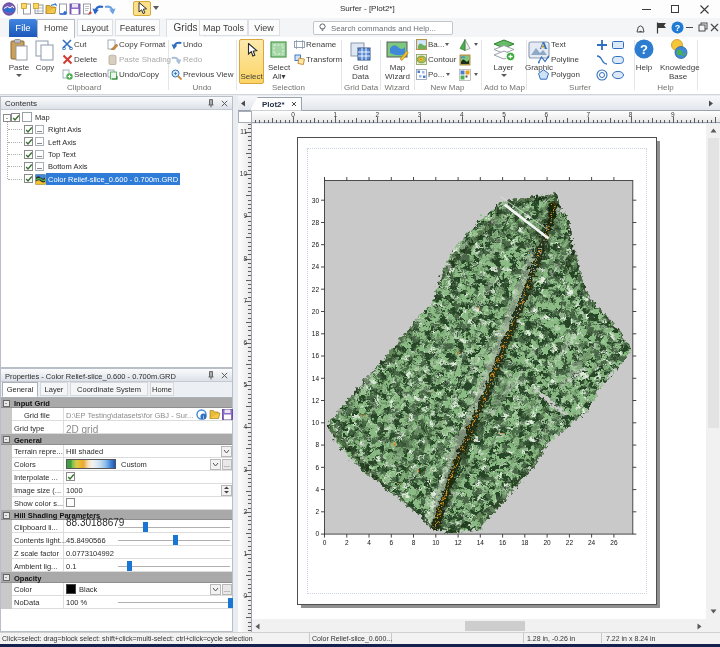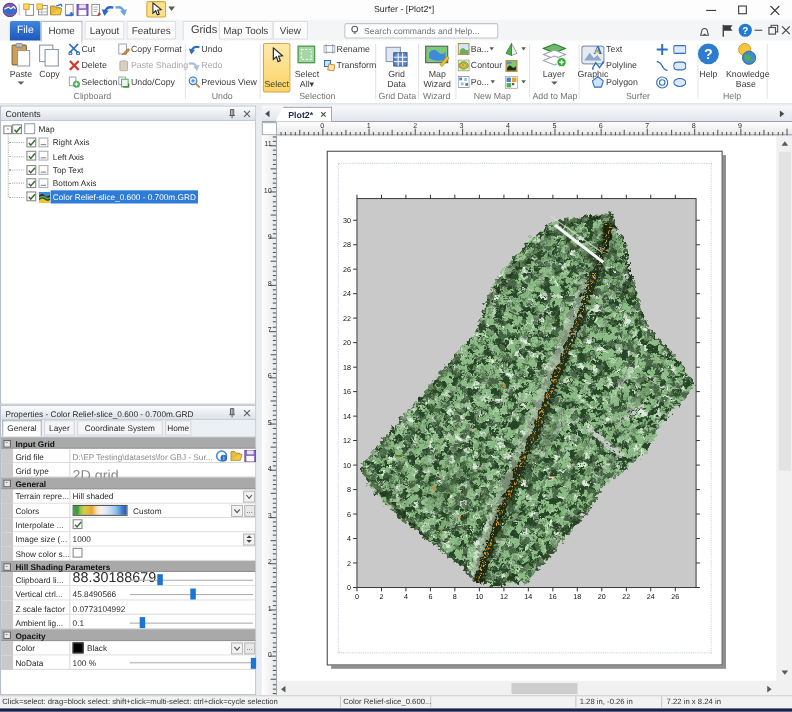--- a/index.html
+++ b/index.html
@@ -395,41 +395,41 @@
 <div class="ab" style="left:40px;top:382px;width:28px;background:#f4f5f7;border:1px solid #d5d8dd;height:14px;font-size:7.5px;color:#2b2b2b;text-align:center;line-height:13px;white-space:nowrap">Layer</div>
 <div class="ab" style="left:70px;top:382px;width:78px;background:#f4f5f7;border:1px solid #d5d8dd;height:14px;font-size:7.5px;color:#2b2b2b;text-align:center;line-height:13px;white-space:nowrap">Coordinate System</div>
 <div class="ab" style="left:150px;top:382px;width:24px;background:#f4f5f7;border:1px solid #d5d8dd;height:14px;font-size:7.5px;color:#2b2b2b;text-align:center;line-height:13px;white-space:nowrap">Home</div>
 <div class="ab" style="left:1px;top:396.5px;width:231px;height:1px;background:#aab0b8"></div>
 <div class="ab" style="left:1px;top:397.5px;width:231px;height:10.5px;background:#a9a9a9;border-bottom:1px solid #8f8f8f"></div>
     <div class="ab" style="left:2.5px;top:399.5px;width:7px;height:7px;background:#e8e8e8;border:1px solid #666;font-size:6px;line-height:5px;text-align:center;color:#222">-</div>
     <div class="ab" style="left:14px;top:399.0px;font-size:7.5px;font-weight:bold;color:#111;white-space:nowrap">Input Grid</div>
 <div class="ab" style="left:1px;top:408.0px;width:11px;height:13px;background:#c9c9c9"></div>
     <div class="ab" style="left:12px;top:408.0px;width:220px;height:13px;background:#fff;border-bottom:1px solid #dcdcdc"></div>
     <div class="ab" style="left:63px;top:408.0px;width:1px;height:13px;background:#dcdcdc"></div>
-    <div class="ab" style="left:14px;top:410.5px;font-size:7.5px;color:#2b2b2b;white-space:nowrap">Grid file</div>
+    <div class="ab" style="left:24px;top:410.5px;font-size:7.5px;color:#2b2b2b;white-space:nowrap">Grid file</div>
     <div class="ab" style="left:66px;top:410.5px;font-size:7.5px;color:#8c8c8c;white-space:nowrap">D:\EP Testing\datasets\for GBJ - Sur...</div>
     <svg class="ab" style="left:196px;top:409.0px" width="11" height="11" viewBox="0 0 11 11">
       <circle cx="5.5" cy="5.5" r="4.5" fill="none" stroke="#3f89d8" stroke-width="1.4"></circle>
       <circle cx="7.5" cy="7.5" r="3" fill="#2f6fbf"></circle>
       <text x="7.5" y="9.6" font-size="5.5" fill="#fff" text-anchor="middle" font-family="Liberation Sans">i</text>
     </svg>
     <svg class="ab" style="left:209px;top:409.0px" width="12" height="11" viewBox="0 0 12 11">
       <path d="M1 9.5 L2.5 4 L11 4 L9.5 9.5 Z" fill="#f5c846" stroke="#a8821e" stroke-width="0.7"></path>
       <path d="M1 9.5 L1 1.5 L4.5 1.5 L5.5 3 L9 3 L9 4" fill="#e8b93a" stroke="#a8821e" stroke-width="0.7"></path>
     </svg>
     <svg class="ab" style="left:222px;top:409.0px" width="11" height="11" viewBox="0 0 11 11">
       <rect x="0.5" y="0.5" width="10" height="10" fill="#8d6bc8" stroke="#5a3f96" stroke-width="0.8"></rect>
       <rect x="2.5" y="0.5" width="6" height="3.5" fill="#e8e4f2"></rect>
       <rect x="2" y="5.5" width="7" height="5" fill="#fff"></rect>
     </svg>
 <div class="ab" style="left:1px;top:421.0px;width:11px;height:13px;background:#c9c9c9"></div>
     <div class="ab" style="left:12px;top:421.0px;width:220px;height:13px;background:#fff;border-bottom:1px solid #dcdcdc"></div>
     <div class="ab" style="left:63px;top:421.0px;width:1px;height:13px;background:#dcdcdc"></div>
     <div class="ab" style="left:14px;top:423.5px;font-size:7.5px;color:#2b2b2b;white-space:nowrap">Grid type</div>
-    <div class="ab" style="left:66px;top:423.5px;font-size:13px;color:#8c8c8c;white-space:nowrap">2D grid</div>
+    <div class="ab" style="left:66px;top:423.5px;font-size:10px;color:#8c8c8c;white-space:nowrap">2D grid</div>
 <div class="ab" style="left:1px;top:434.0px;width:231px;height:10.5px;background:#a9a9a9;border-bottom:1px solid #8f8f8f"></div>
     <div class="ab" style="left:2.5px;top:436.0px;width:7px;height:7px;background:#e8e8e8;border:1px solid #666;font-size:6px;line-height:5px;text-align:center;color:#222">-</div>
     <div class="ab" style="left:14px;top:435.5px;font-size:7.5px;font-weight:bold;color:#111;white-space:nowrap">General</div>
 <div class="ab" style="left:1px;top:444.5px;width:11px;height:13px;background:#c9c9c9"></div>
     <div class="ab" style="left:12px;top:444.5px;width:220px;height:13px;background:#fff;border-bottom:1px solid #dcdcdc"></div>
     <div class="ab" style="left:63px;top:444.5px;width:1px;height:13px;background:#dcdcdc"></div>
     <div class="ab" style="left:14px;top:447.0px;font-size:7.5px;color:#2b2b2b;white-space:nowrap">Terrain repre...</div>
     <div class="ab" style="left:66px;top:447.0px;font-size:7.5px;color:#2b2b2b;white-space:nowrap">Hill shaded</div>
     <div class="ab" style="left:221px;top:445.5px;width:11px;height:11px;background:#f2f2f2;border:1px solid #b8b8b8"></div>
     <svg class="ab" style="left:223px;top:448.5px" width="7" height="5" viewBox="0 0 7 5">
@@ -470,27 +470,27 @@
     <div class="ab" style="left:63px;top:496.5px;width:1px;height:13px;background:#dcdcdc"></div>
     <div class="ab" style="left:14px;top:499.0px;font-size:7.5px;color:#2b2b2b;white-space:nowrap">Show color s...</div>
     <div class="ab" style="left:66px;top:498.0px;width:9px;height:9px;background:#fff;border:1px solid #8a8a8a"></div>
 <div class="ab" style="left:1px;top:509.5px;width:231px;height:10.5px;background:#a9a9a9;border-bottom:1px solid #8f8f8f"></div>
     <div class="ab" style="left:2.5px;top:511.5px;width:7px;height:7px;background:#e8e8e8;border:1px solid #666;font-size:6px;line-height:5px;text-align:center;color:#222">-</div>
     <div class="ab" style="left:14px;top:511.0px;font-size:7.5px;font-weight:bold;color:#111;white-space:nowrap">Hill Shading Parameters</div>
 <div class="ab" style="left:1px;top:520.0px;width:11px;height:13px;background:#c9c9c9"></div>
     <div class="ab" style="left:12px;top:520.0px;width:220px;height:13px;background:#fff;border-bottom:1px solid #dcdcdc"></div>
     <div class="ab" style="left:63px;top:520.0px;width:1px;height:13px;background:#dcdcdc"></div>
     <div class="ab" style="left:14px;top:522.5px;font-size:7.5px;color:#2b2b2b;white-space:nowrap">Clipboard li...</div>
-    <div class="ab" style="left:66px;top:517px;font-size:13px;color:#2b2b2b;white-space:nowrap">88.30188679</div>
+    <div class="ab" style="left:66px;top:517px;font-size:10px;color:#2b2b2b;white-space:nowrap">88.30188679</div>
     <div class="ab" style="left:118px;top:526.5px;width:112px;height:1px;background:#b0b0b0"></div>
     <div class="ab" style="left:143.0px;top:522.0px;width:5px;height:10px;background:#1976d2"></div>
 <div class="ab" style="left:1px;top:533.0px;width:11px;height:13px;background:#c9c9c9"></div>
     <div class="ab" style="left:12px;top:533.0px;width:220px;height:13px;background:#fff;border-bottom:1px solid #dcdcdc"></div>
     <div class="ab" style="left:63px;top:533.0px;width:1px;height:13px;background:#dcdcdc"></div>
-    <div class="ab" style="left:14px;top:535.5px;font-size:7.5px;color:#2b2b2b;white-space:nowrap">Vertical ctrl...</div>
+    <div class="ab" style="left:14px;top:535.5px;font-size:7.5px;color:#2b2b2b;white-space:nowrap">Contents light...</div>
     <div class="ab" style="left:66px;top:535.5px;font-size:7.5px;color:#2b2b2b;white-space:nowrap">45.8490566</div>
     <div class="ab" style="left:118px;top:539.5px;width:112px;height:1px;background:#b0b0b0"></div>
     <div class="ab" style="left:172.6px;top:535.0px;width:5px;height:10px;background:#1976d2"></div>
 <div class="ab" style="left:1px;top:546.0px;width:11px;height:13px;background:#c9c9c9"></div>
     <div class="ab" style="left:12px;top:546.0px;width:220px;height:13px;background:#fff;border-bottom:1px solid #dcdcdc"></div>
     <div class="ab" style="left:63px;top:546.0px;width:1px;height:13px;background:#dcdcdc"></div>
     <div class="ab" style="left:14px;top:548.5px;font-size:7.5px;color:#2b2b2b;white-space:nowrap">Z scale factor</div>
     <div class="ab" style="left:66px;top:548.5px;font-size:7.5px;color:#2b2b2b;white-space:nowrap">0.0773104992</div>
 <div class="ab" style="left:1px;top:559.0px;width:11px;height:13px;background:#c9c9c9"></div>
     <div class="ab" style="left:12px;top:559.0px;width:220px;height:13px;background:#fff;border-bottom:1px solid #dcdcdc"></div>

